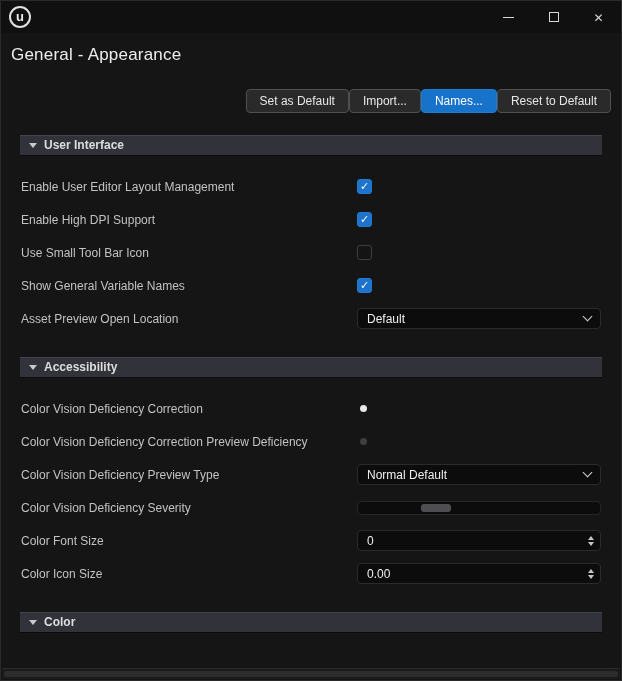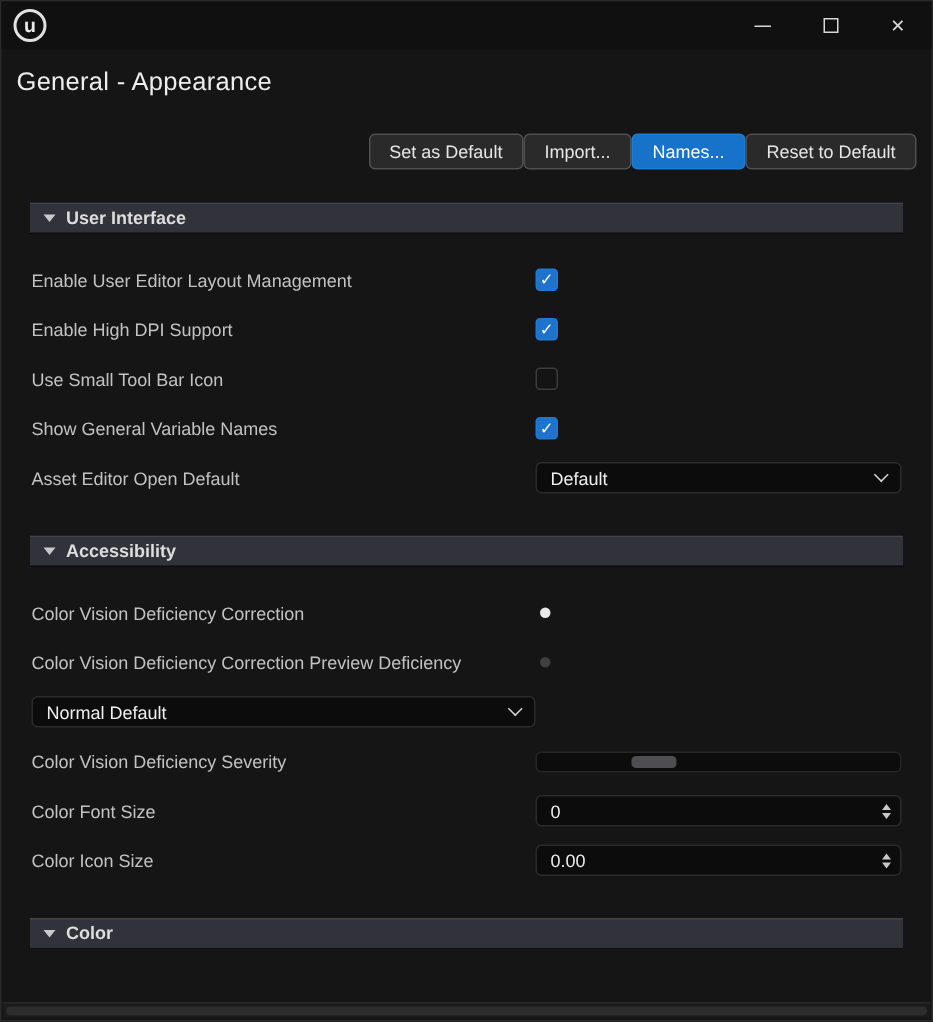--- a/index.html
+++ b/index.html
@@ -102,21 +102,21 @@
       </div>
       <div class="row">
         <span class="row-label">Use Small Tool Bar Icon</span>
         <span class="checkbox" data-state="unchecked"></span>
       </div>
       <div class="row">
         <span class="row-label">Show General Variable Names</span>
         <span class="checkbox" data-state="checked"></span>
       </div>
       <div class="row">
-        <span class="row-label">Asset Editor Open Default</span>
+        <span class="row-label">Asset Preview Open Location</span>
         <div class="select">
           <span>Default</span>
           <span class="chev"></span>
         </div>
       </div>
     </div>
   </div>
 
   <div class="section">
     <div class="section-header">
@@ -126,20 +126,21 @@
     <div class="section-body">
       <div class="row">
         <span class="row-label">Color Vision Deficiency Correction</span>
         <span class="dot" data-state="on"></span>
       </div>
       <div class="row">
         <span class="row-label">Color Vision Deficiency Correction Preview Deficiency</span>
         <span class="dot" data-state="off"></span>
       </div>
       <div class="row">
+        <span class="row-label">Color Vision Deficiency Preview Type</span>
         <div class="select">
           <span>Normal Default</span>
           <span class="chev"></span>
         </div>
       </div>
       <div class="row">
         <span class="row-label">Color Vision Deficiency Severity</span>
         <div class="slider">
           <div class="slider-handle" style="left: 26%;"></div>
         </div>

